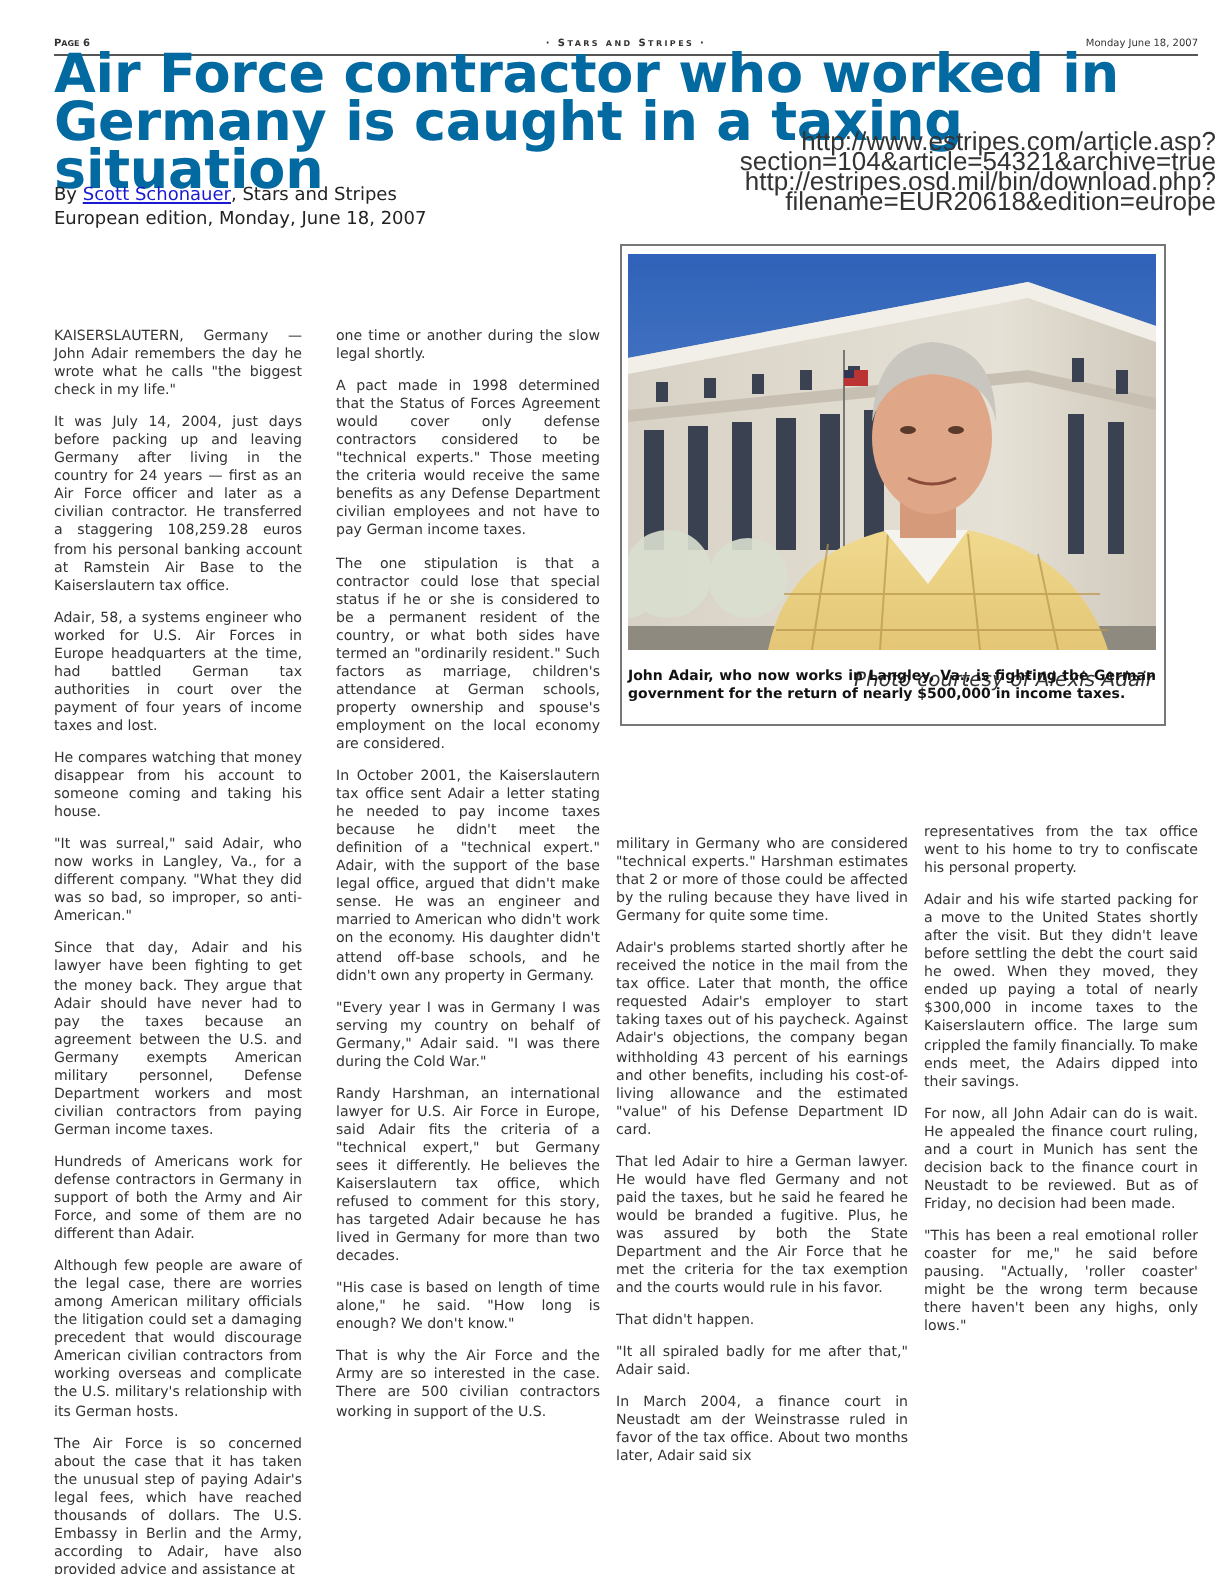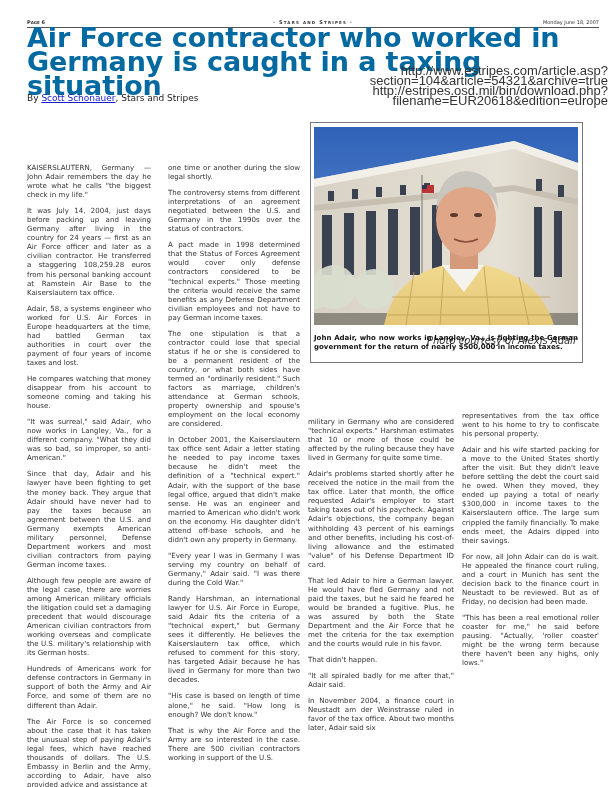--- a/index.html
+++ b/index.html
@@ -38,36 +38,36 @@
 
 <div class="headline">Air Force contractor who worked in Germany is caught in a taxing situation</div>
 
 <div class="urls">
   <div>http://www.estripes.com/article.asp?section=104&amp;article=54321&amp;archive=true</div>
   <div>http://estripes.osd.mil/bin/download.php?filename=EUR20618&amp;edition=europe</div>
 </div>
 
 <div class="byline">
   <div><span>By </span><a href="#">Scott Schonauer</a><span>, Stars and Stripes</span></div>
+  <div>European edition, Monday, June 18, 2007</div>
 </div>
 
 <div class="col c1">
     <p>KAISERSLAUTERN, Germany — John Adair remembers the day he wrote what he calls "the biggest check in my life."</p>
     <p>It was July 14, 2004, just days before packing up and leaving Germany after living in the country for 24 years — first as an Air Force officer and later as a civilian contractor. He transferred a staggering 108,259.28 euros from his personal banking account at Ramstein Air Base to the Kaiserslautern tax office.</p>
     <p>Adair, 58, a systems engineer who worked for U.S. Air Forces in Europe headquarters at the time, had battled German tax authorities in court over the payment of four years of income taxes and lost.</p>
     <p>He compares watching that money disappear from his account to someone coming and taking his house.</p>
     <p>"It was surreal," said Adair, who now works in Langley, Va., for a different company. "What they did was so bad, so improper, so anti-American."</p>
     <p>Since that day, Adair and his lawyer have been fighting to get the money back. They argue that Adair should have never had to pay the taxes because an agreement between the U.S. and Germany exempts American military personnel, Defense Department workers and most civilian contractors from paying German income taxes.</p>
+    <p>Hundreds of Americans work for defense contractors in Germany in support of both the Army and Air Force, and some of them are no different than Adair.</p>
     <p>Although few people are aware of the legal case, there are worries among American military officials the litigation could set a damaging precedent that would discourage American civilian contractors from working overseas and complicate the U.S. military's relationship with its German hosts.</p>
-    <p>Hundreds of Americans work for defense contractors in Germany in support of both the Army and Air Force, and some of them are no different than Adair.</p>
     <p>The Air Force is so concerned about the case that it has taken the unusual step of paying Adair's legal fees, which have reached thousands of dollars. The U.S. Embassy in Berlin and the Army, according to Adair, have also provided advice and assistance at</p>
   </div>
 <div class="col c2">
     <p>one time or another during the slow legal shortly.</p>
-    <p>The controversy stems from different interpretations of an agreement negotiated between the U.S. and Germany in the 1990s over the status of contractors.</p>
     <p>A pact made in 1998 determined that the Status of Forces Agreement would cover only defense contractors considered to be "technical experts." Those meeting the criteria would receive the same benefits as any Defense Department civilian employees and not have to pay German income taxes.</p>
     <p>The one stipulation is that a contractor could lose that special status if he or she is considered to be a permanent resident of the country, or what both sides have termed an "ordinarily resident." Such factors as marriage, children's attendance at German schools, property ownership and spouse's employment on the local economy are considered.</p>
     <p>In October 2001, the Kaiserslautern tax office sent Adair a letter stating he needed to pay income taxes because he didn't meet the definition of a "technical expert." Adair, with the support of the base legal office, argued that didn't make sense. He was an engineer and married to American who didn't work on the economy. His daughter didn't attend off-base schools, and he didn't own any property in Germany.</p>
     <p>"Every year I was in Germany I was serving my country on behalf of Germany," Adair said. "I was there during the Cold War."</p>
     <p>Randy Harshman, an international lawyer for U.S. Air Force in Europe, said Adair fits the criteria of a "technical expert," but Germany sees it differently. He believes the Kaiserslautern tax office, which refused to comment for this story, has targeted Adair because he has lived in Germany for more than two decades.</p>
     <p>"His case is based on length of time alone," he said. "How long is enough? We don't know."</p>
     <p>That is why the Air Force and the Army are so interested in the case. There are 500 civilian contractors working in support of the U.S.</p>
   </div>
 
 <div class="photo-box">
@@ -134,25 +134,25 @@
       <ellipse cx="140" cy="88" rx="4" ry="2" fill="#5a3a2a"></ellipse>
       <ellipse cx="164" cy="88" rx="4" ry="2" fill="#5a3a2a"></ellipse>
       <path d="M140,112 Q152,118 164,112" stroke="#8a4a3a" stroke-width="1.5" fill="none"></path>
     </svg>
   </div>
   <div class="credit">Photo courtesy of Alexis Adair</div>
   <div class="caption">John Adair, who now works in Langley, Va., is fighting the German government for the return of nearly $500,000 in income taxes.</div>
 </div>
 
 <div class="col c3">
-    <p>military in Germany who are considered "technical experts." Harshman estimates that 10 or more of those could be affected by the ruling because they have lived in Germany for quite some time.</p>
+    <p>military in Germany who are considered "technical experts." Harshman estimates that 2 or more of those could be affected by the ruling because they have lived in Germany for quite some time.</p>
     <p>Adair's problems started shortly after he received the notice in the mail from the tax office. Later that month, the office requested Adair's employer to start taking taxes out of his paycheck. Against Adair's objections, the company began withholding 43 percent of his earnings and other benefits, including his cost-of-living allowance and the estimated "value" of his Defense Department ID card.</p>
     <p>That led Adair to hire a German lawyer. He would have fled Germany and not paid the taxes, but he said he feared he would be branded a fugitive. Plus, he was assured by both the State Department and the Air Force that he met the criteria for the tax exemption and the courts would rule in his favor.</p>
     <p>That didn't happen.</p>
     <p>"It all spiraled badly for me after that," Adair said.</p>
-    <p>In November 2004, a finance court in Neustadt am der Weinstrasse ruled in favor of the tax office. About two months later, Adair said six</p>
+    <p>In March 2004, a finance court in Neustadt am der Weinstrasse ruled in favor of the tax office. About two months later, Adair said six</p>
   </div>
 <div class="col c4">
     <p>representatives from the tax office went to his home to try to confiscate his personal property.</p>
     <p>Adair and his wife started packing for a move to the United States shortly after the visit. But they didn't leave before settling the debt the court said he owed. When they moved, they ended up paying a total of nearly $300,000 in income taxes to the Kaiserslautern office. The large sum crippled the family financially. To make ends meet, the Adairs dipped into their savings.</p>
     <p>For now, all John Adair can do is wait. He appealed the finance court ruling, and a court in Munich has sent the decision back to the finance court in Neustadt to be reviewed. But as of Friday, no decision had been made.</p>
     <p>"This has been a real emotional roller coaster for me," he said before pausing. "Actually, 'roller coaster' might be the wrong term because there haven't been any highs, only lows."</p>
   </div>
 
 </body></html>

